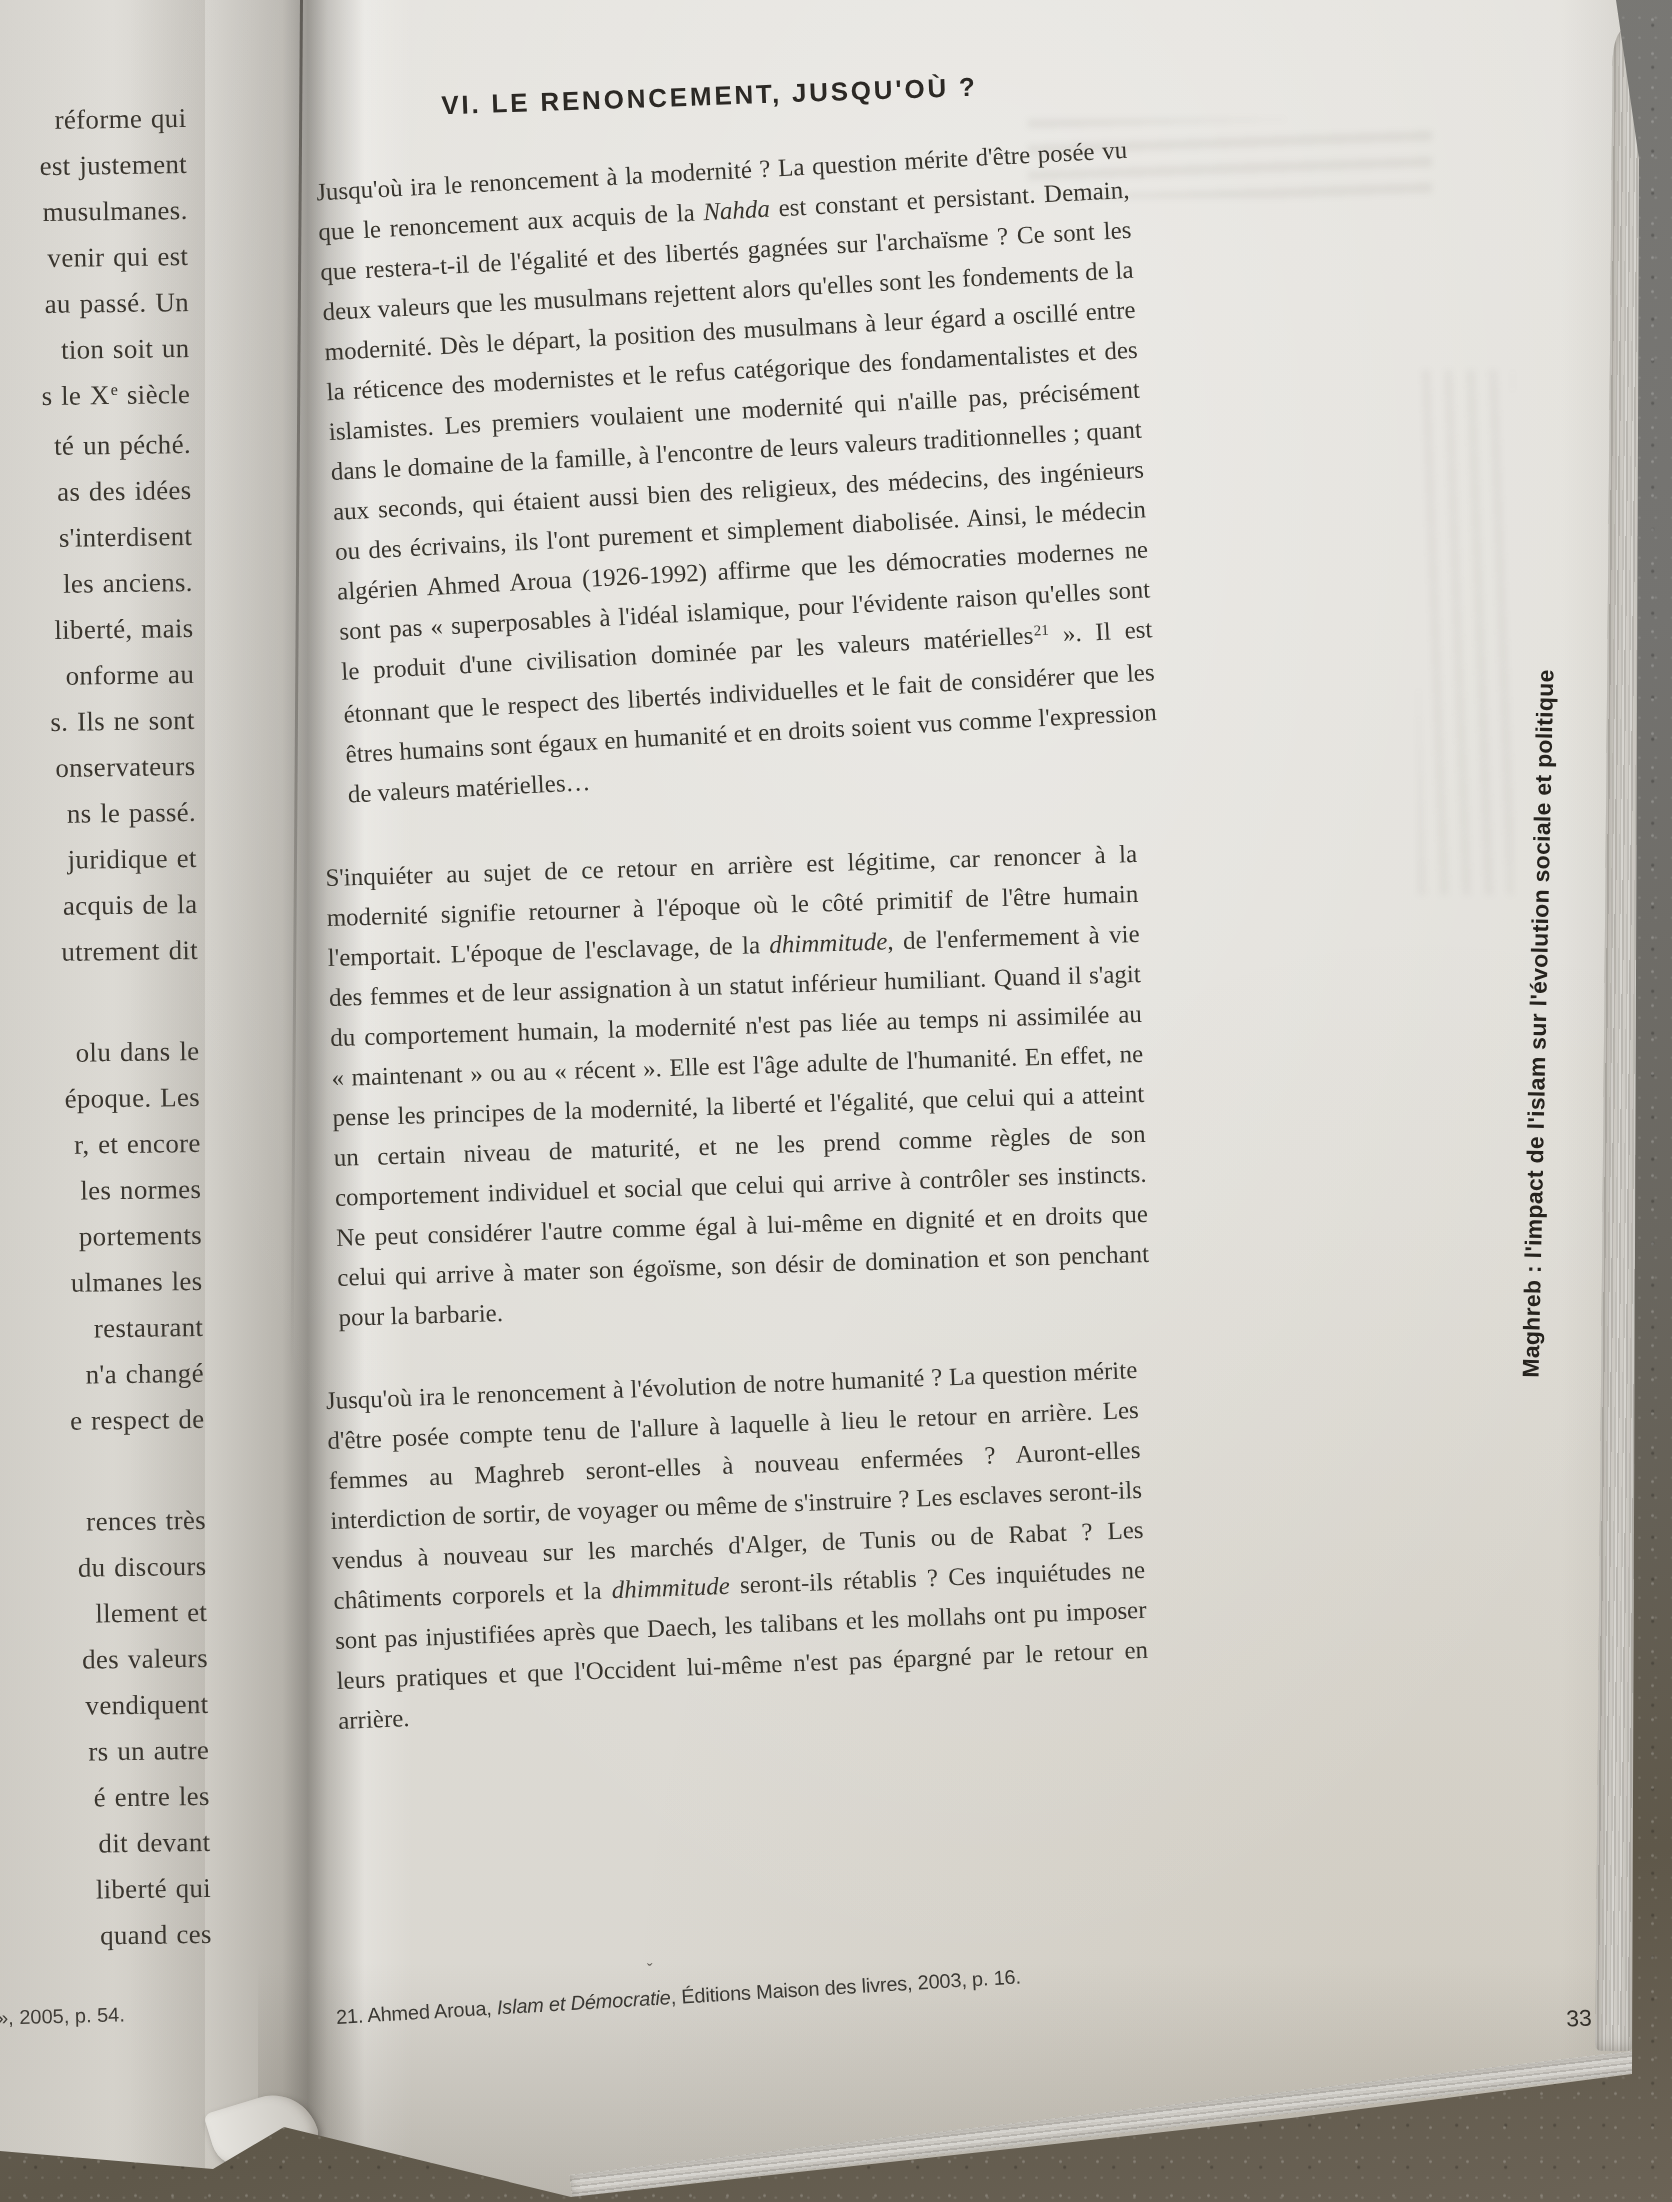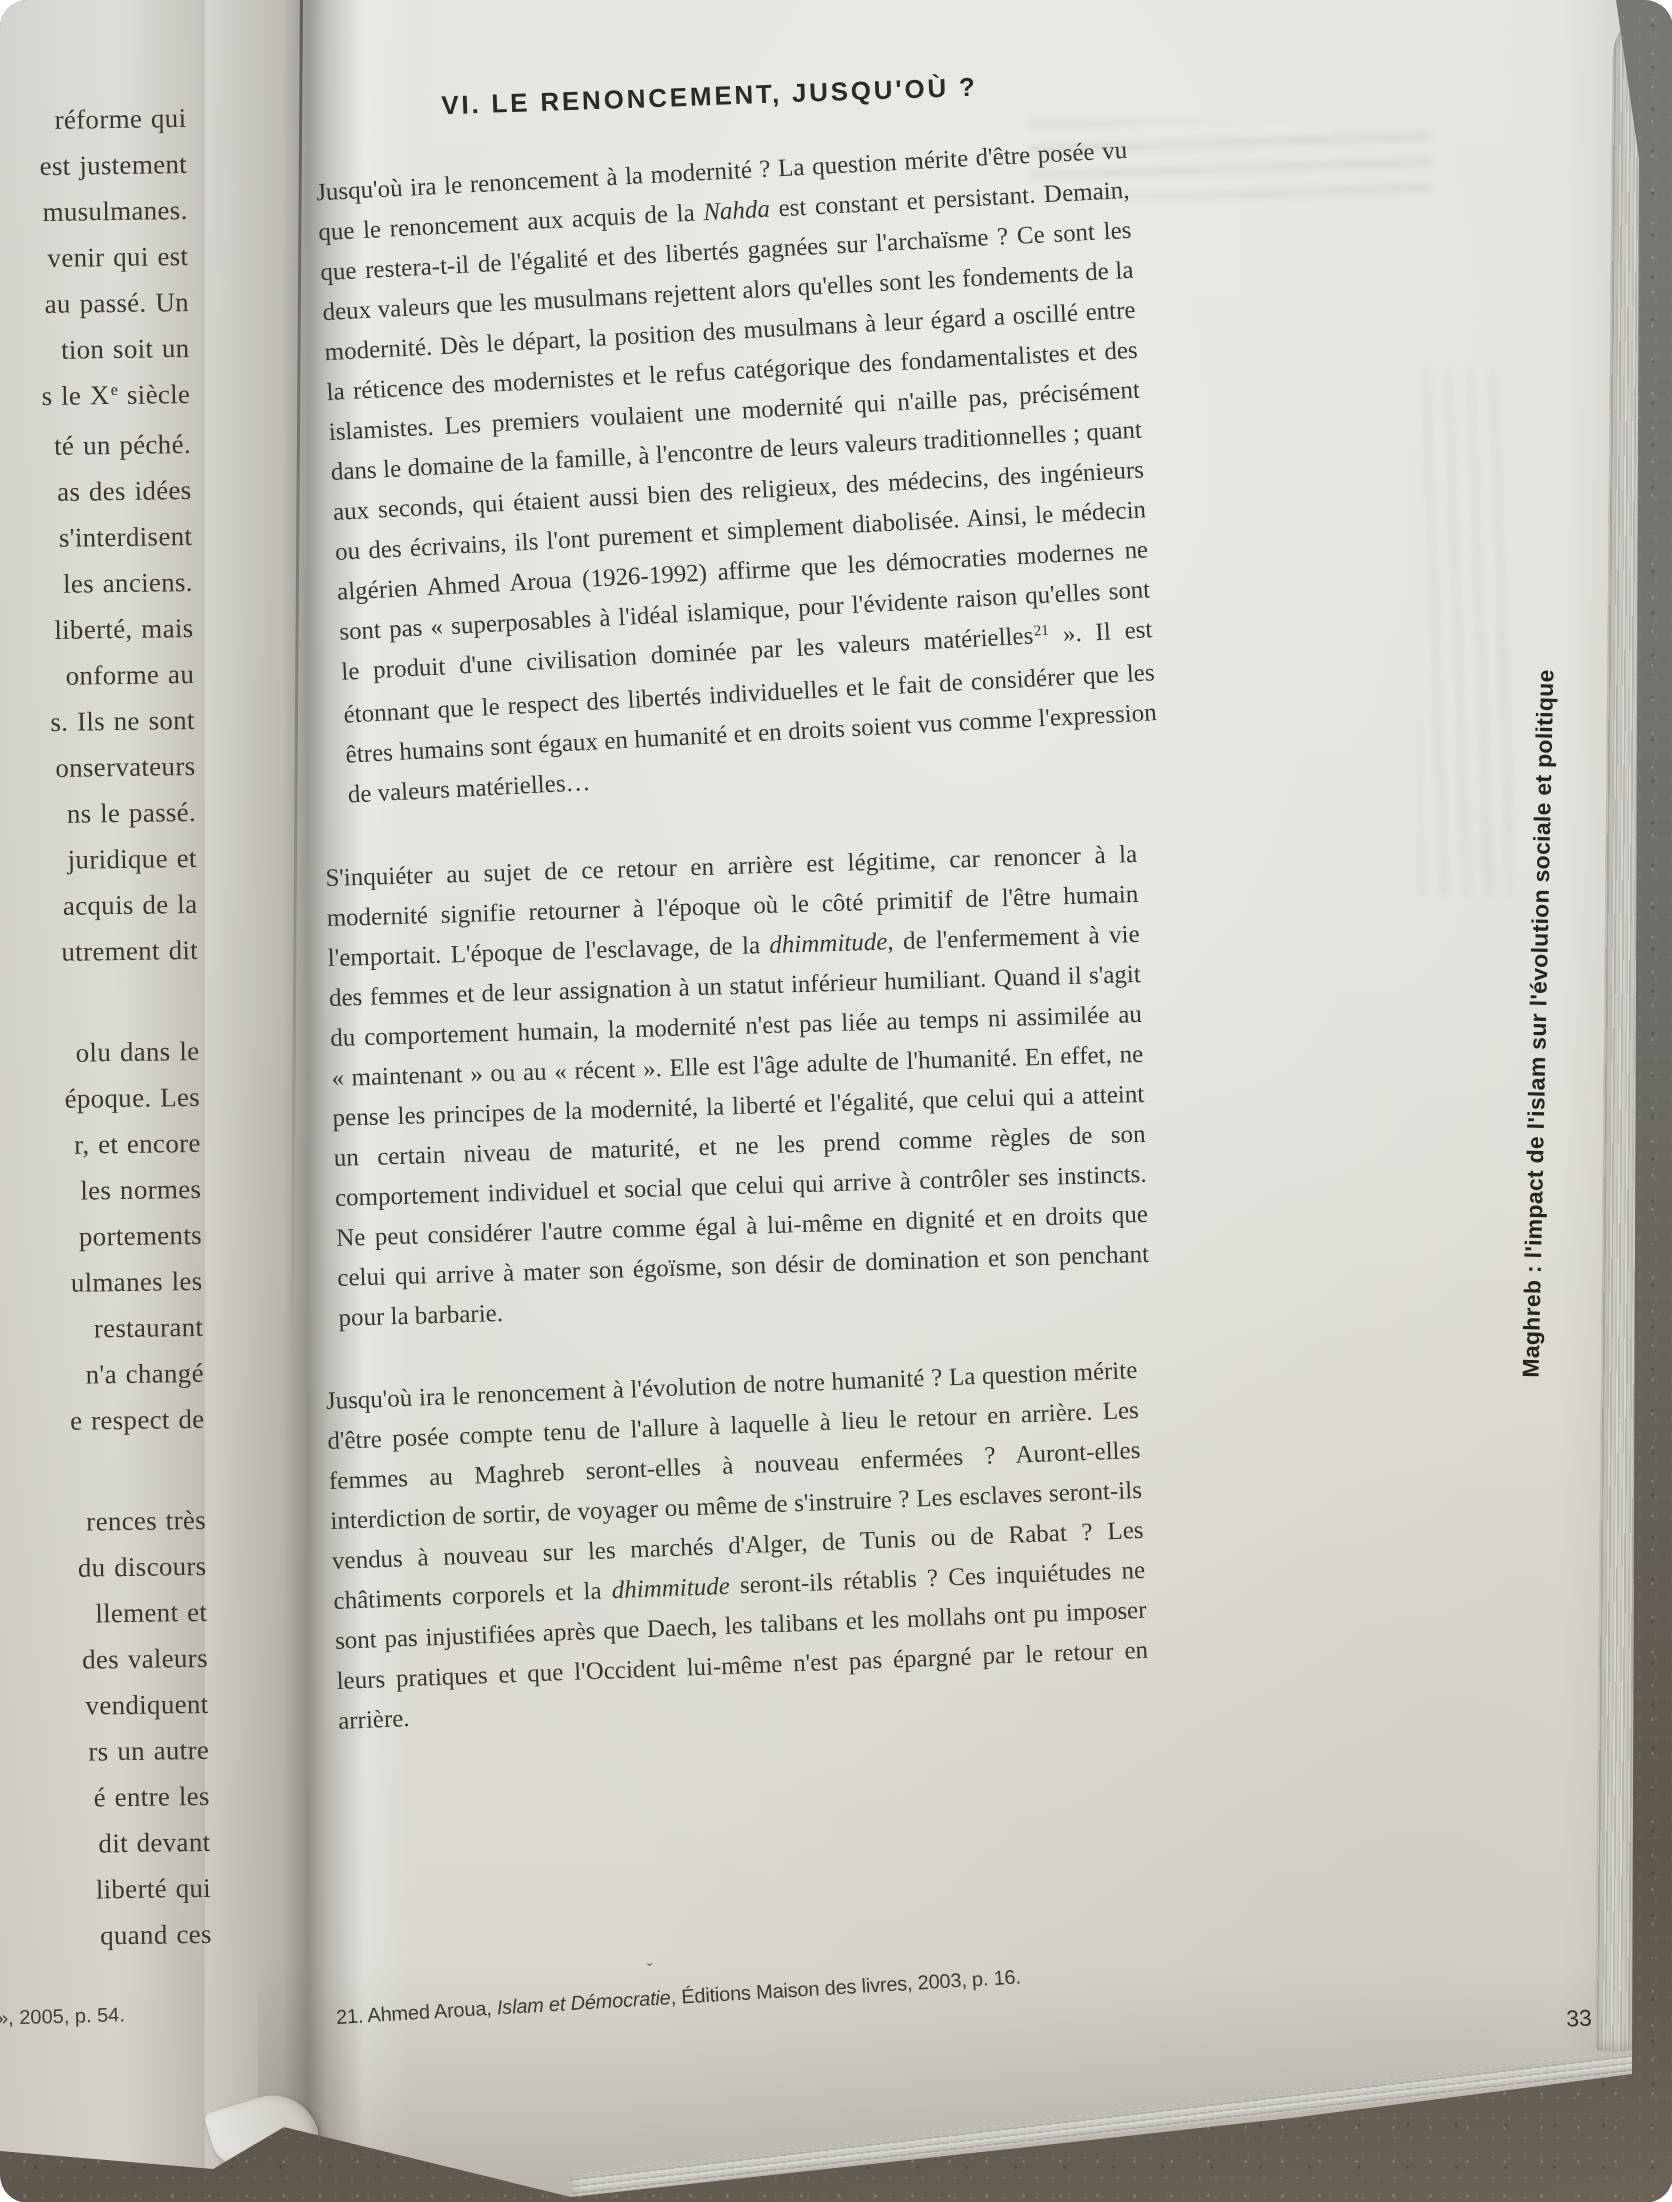--- a/index.html
+++ b/index.html
@@ -7,21 +7,20 @@
     position:relative;width:1673px;height:2203px;overflow:hidden;
     background-color:#6f6d68;
     background-image:
       radial-gradient(circle, rgba(255,255,255,.20) 0.9px, transparent 1.9px),
       radial-gradient(circle, rgba(255,255,255,.11) 0.9px, transparent 1.7px),
       radial-gradient(circle, rgba(0,0,0,.22) 1px, transparent 2.1px),
       linear-gradient(168deg,#7b7a76 0%,#747370 38%,#6a6760 62%,#5f584a 86%,#6b6356 100%);
     background-size:37px 34px,16.3px 20px,49px 42px,100% 100%;
     background-position:6px 2.6px,1.7px 7.7px,11.2px 4.3px,0 0;
     font-family:"Liberation Serif",serif;
-    border-radius:28px;
   }
   .book{
     position:absolute;inset:0;
     clip-path:polygon(0px 0px,1616px 0px,1639px 159px,1632px 2074px,1291px 2118px,571px 2197px,284px 2127px,213px 2169px,0px 2151px);
     background:linear-gradient(180deg,#e4e2dd 0%,#e0ded8 55%,#d8d5ce 100%);
     filter:drop-shadow(0 12px 19px rgba(0,0,0,.4));
   }
   .layer{position:absolute;}
   .gutter-shadow{
     left:129px;top:0;width:284px;height:100%;

